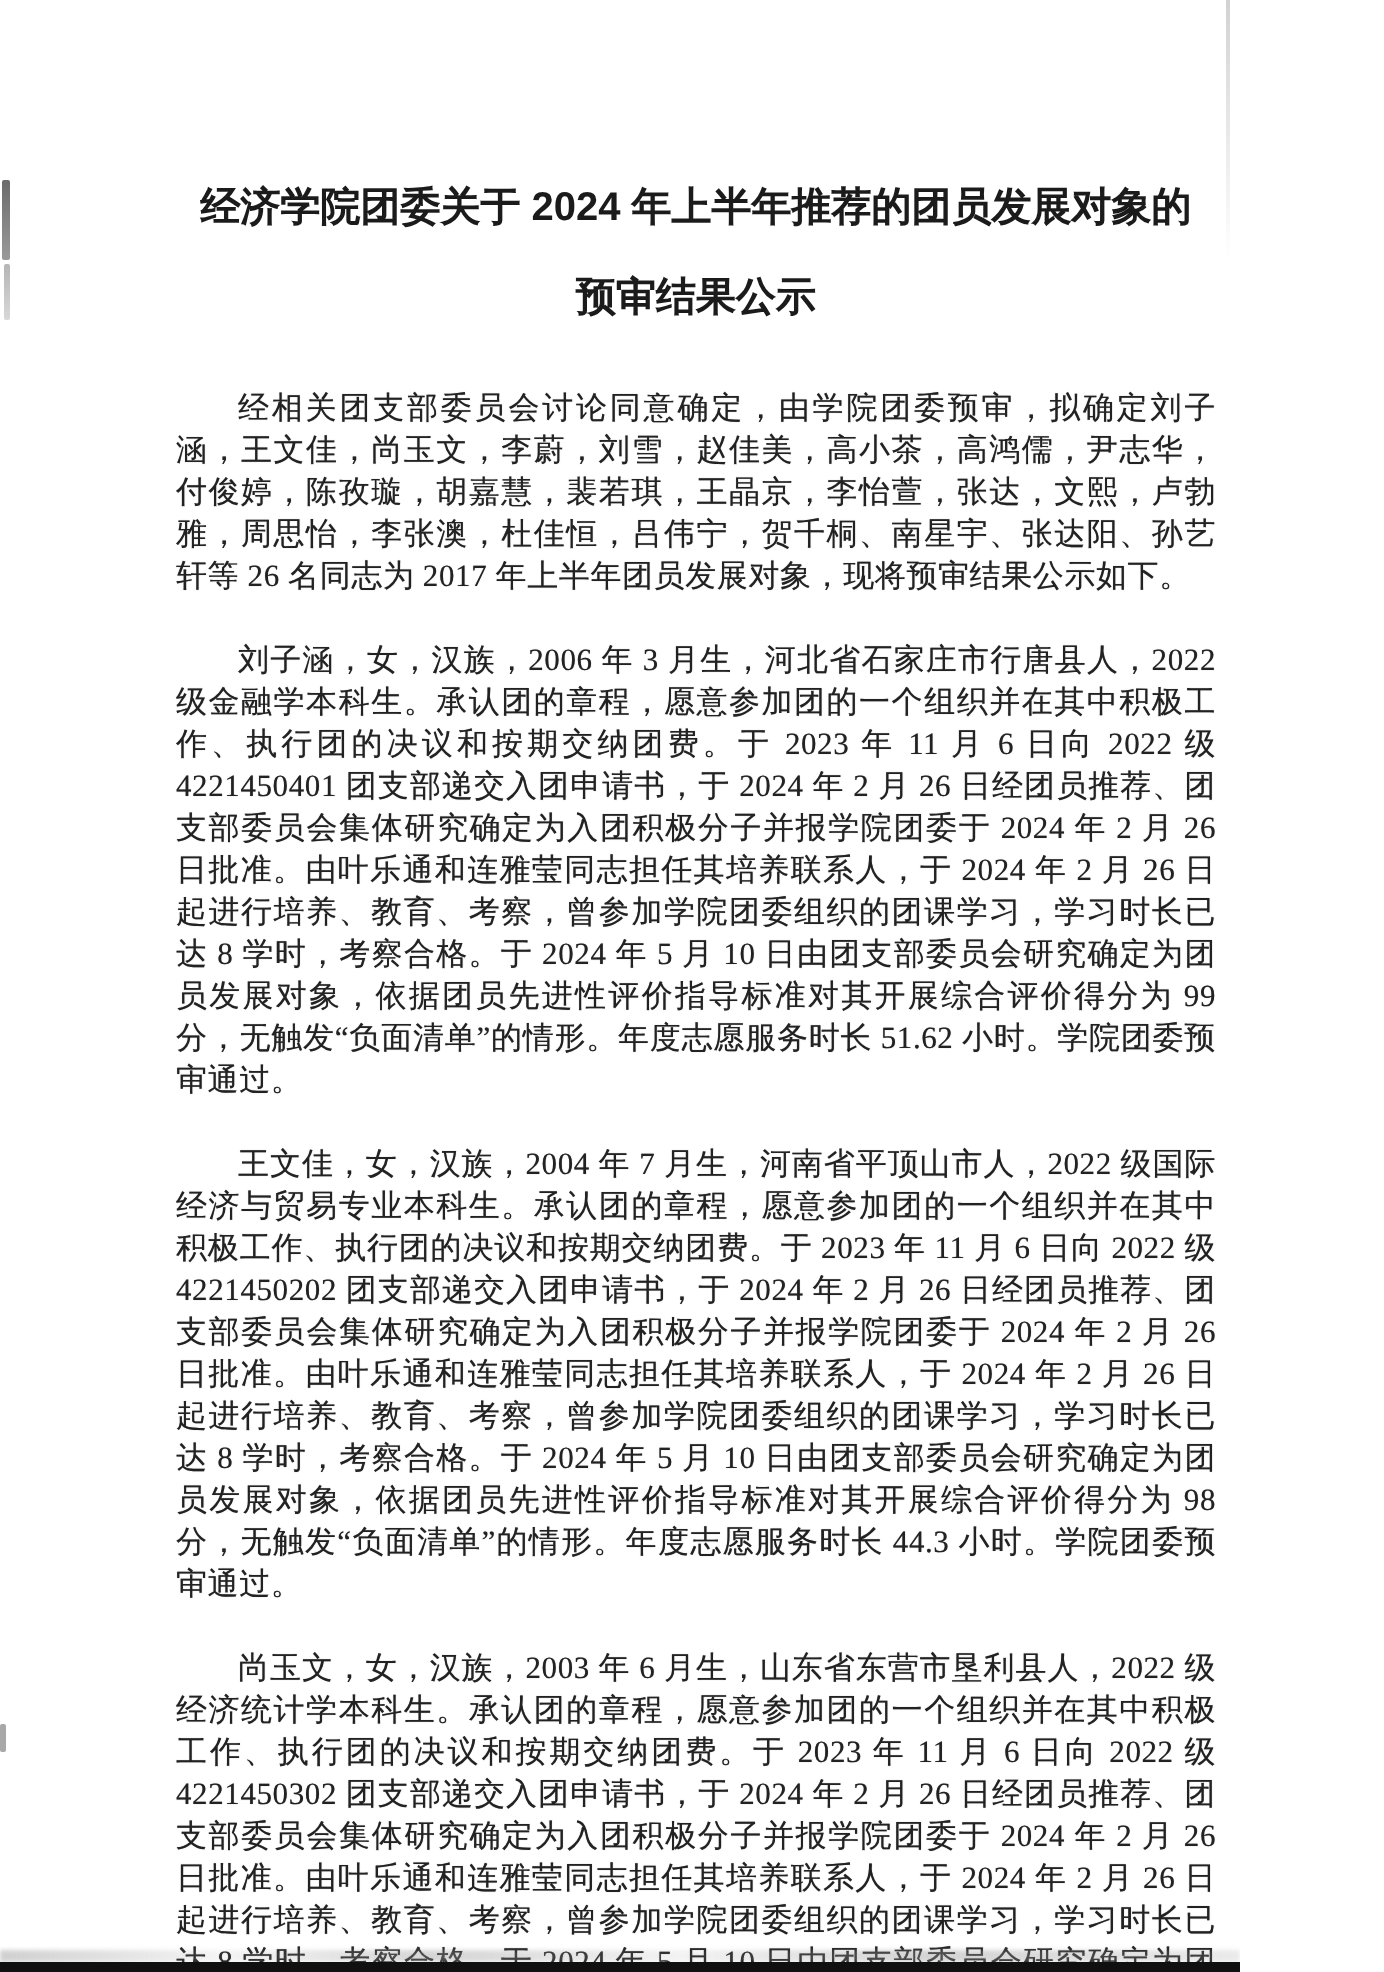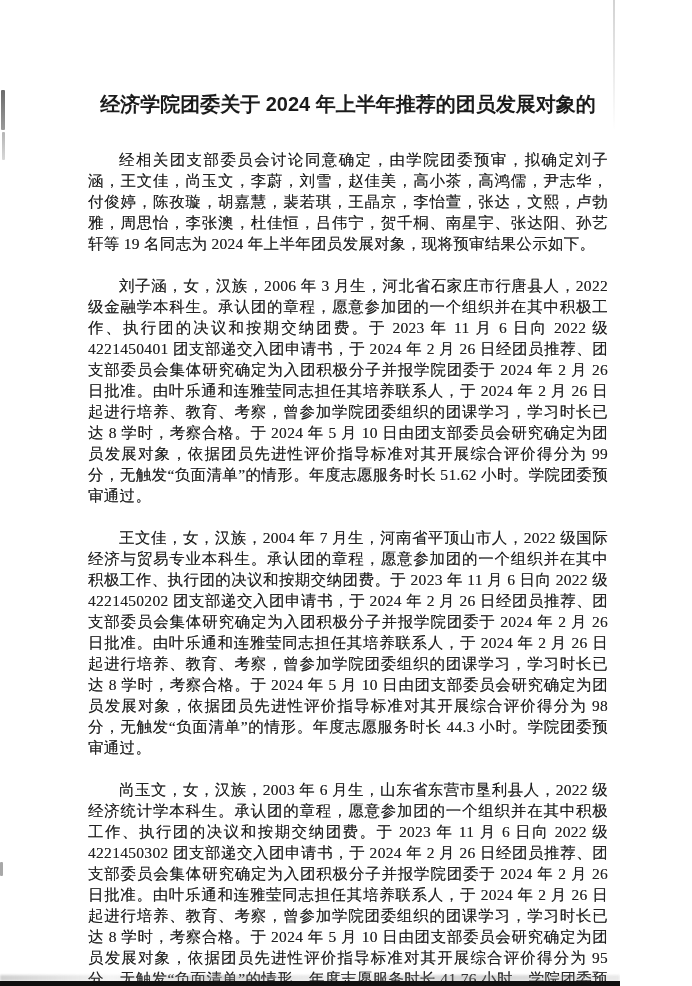--- a/index.html
+++ b/index.html
@@ -103,24 +103,25 @@
 </style>
 </head>
 <body>
 
 <div class="page">
 
   <div class="content">
 
     <h1 class="doc-title">
       <span class="title-line">经济学院团委关于 2024 年上半年推荐的团员发展对象的</span>
+      <span class="title-line">预审结果公示</span>
     </h1>
 
     <div class="body-text">
-      <p>经相关团支部委员会讨论同意确定，由学院团委预审，拟确定刘子涵，王文佳，尚玉文，李蔚，刘雪，赵佳美，高小茶，高鸿儒，尹志华，付俊婷，陈孜璇，胡嘉慧，裴若琪，王晶京，李怡萱，张达，文熙，卢勃雅，周思怡，李张澳，杜佳恒，吕伟宁，贺千桐、南星宇、张达阳、孙艺轩等 19 名同志为 2024 年上半年团员发展对象，现将预审结果公示如下。</p>
+      <p>经相关团支部委员会讨论同意确定，由学院团委预审，拟确定刘子涵，王文佳，尚玉文，李蔚，刘雪，赵佳美，高小茶，高鸿儒，尹志华，付俊婷，陈孜璇，胡嘉慧，裴若琪，王晶京，李怡萱，张达，文熙，卢勃雅，周思怡，李张澳，杜佳恒，吕伟宁，贺千桐、南星宇、张达阳、孙艺轩等 26 名同志为 2017 年上半年团员发展对象，现将预审结果公示如下。</p>
       <p>刘子涵，女，汉族，2006 年 3 月生，河北省石家庄市行唐县人，2022 级金融学本科生。承认团的章程，愿意参加团的一个组织并在其中积极工作、执行团的决议和按期交纳团费。于 2023 年 11 月 6 日向 2022 级 4221450401 团支部递交入团申请书，于 2024 年 2 月 26 日经团员推荐、团支部委员会集体研究确定为入团积极分子并报学院团委于 2024 年 2 月 26 日批准。由叶乐通和连雅莹同志担任其培养联系人，于 2024 年 2 月 26 日起进行培养、教育、考察，曾参加学院团委组织的团课学习，学习时长已达 8 学时，考察合格。于 2024 年 5 月 10 日由团支部委员会研究确定为团员发展对象，依据团员先进性评价指导标准对其开展综合评价得分为 99 分，无触发“负面清单”的情形。年度志愿服务时长 51.62 小时。学院团委预审通过。</p>
       <p>王文佳，女，汉族，2004 年 7 月生，河南省平顶山市人，2022 级国际经济与贸易专业本科生。承认团的章程，愿意参加团的一个组织并在其中积极工作、执行团的决议和按期交纳团费。于 2023 年 11 月 6 日向 2022 级 4221450202 团支部递交入团申请书，于 2024 年 2 月 26 日经团员推荐、团支部委员会集体研究确定为入团积极分子并报学院团委于 2024 年 2 月 26 日批准。由叶乐通和连雅莹同志担任其培养联系人，于 2024 年 2 月 26 日起进行培养、教育、考察，曾参加学院团委组织的团课学习，学习时长已达 8 学时，考察合格。于 2024 年 5 月 10 日由团支部委员会研究确定为团员发展对象，依据团员先进性评价指导标准对其开展综合评价得分为 98 分，无触发“负面清单”的情形。年度志愿服务时长 44.3 小时。学院团委预审通过。</p>
       <p>尚玉文，女，汉族，2003 年 6 月生，山东省东营市垦利县人，2022 级经济统计学本科生。承认团的章程，愿意参加团的一个组织并在其中积极工作、执行团的决议和按期交纳团费。于 2023 年 11 月 6 日向 2022 级 4221450302 团支部递交入团申请书，于 2024 年 2 月 26 日经团员推荐、团支部委员会集体研究确定为入团积极分子并报学院团委于 2024 年 2 月 26 日批准。由叶乐通和连雅莹同志担任其培养联系人，于 2024 年 2 月 26 日起进行培养、教育、考察，曾参加学院团委组织的团课学习，学习时长已达 8 学时，考察合格。于 2024 年 5 月 10 日由团支部委员会研究确定为团员发展对象，依据团员先进性评价指导标准对其开展综合评价得分为 95 分，无触发“负面清单”的情形。年度志愿服务时长 41.76 小时。学院团委预审通过。</p>
     </div>
 
   </div>
 
   <div class="scan-mark-left-top"></div>
   <div class="scan-mark-left-mid"></div>
   <div class="scan-mark-left-bottom"></div>

